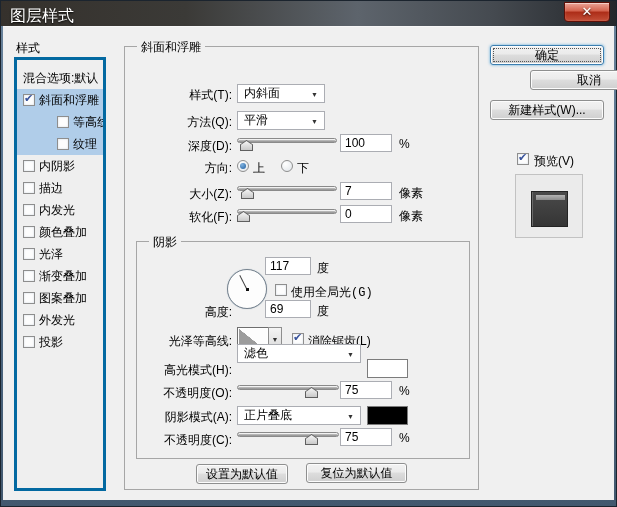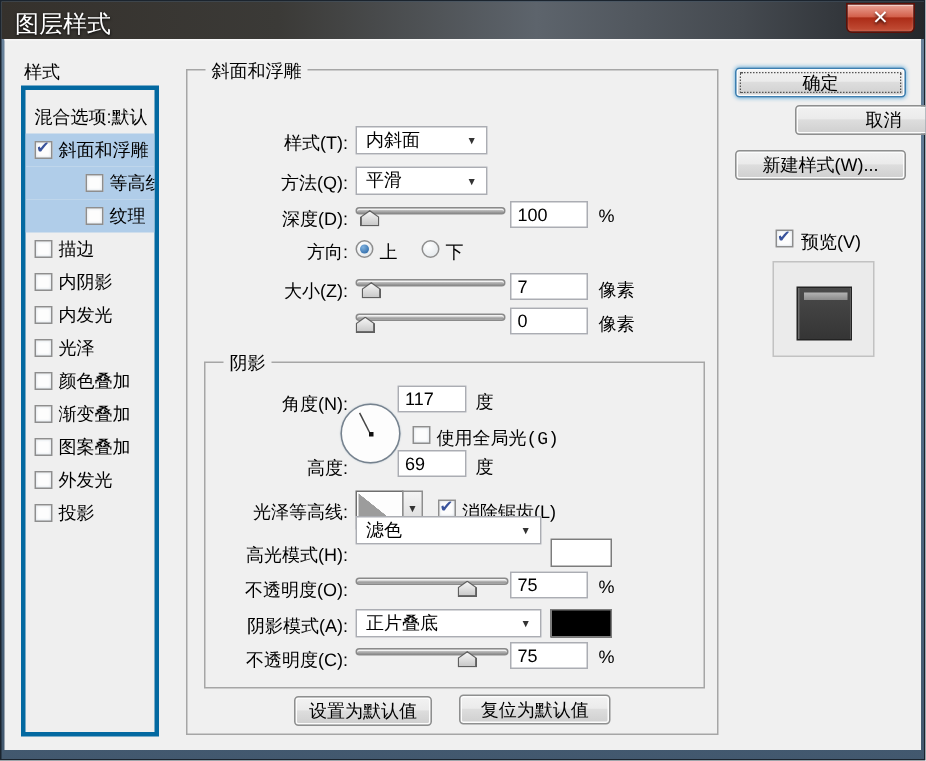--- a/index.html
+++ b/index.html
@@ -126,37 +126,37 @@
       <div class="srow sel indent">
           <span class="cb"></span>
           <span class="lbl">等高线</span>
         </div>
       <div class="srow sel indent">
           <span class="cb"></span>
           <span class="lbl">纹理</span>
         </div>
       <div class="srow">
           <span class="cb"></span>
+          <span class="lbl">内阴影</span>
+        </div>
+      <div class="srow">
+          <span class="cb"></span>
           <span class="lbl">描边</span>
         </div>
       <div class="srow">
           <span class="cb"></span>
-          <span class="lbl">内阴影</span>
-        </div>
-      <div class="srow">
-          <span class="cb"></span>
           <span class="lbl">内发光</span>
         </div>
       <div class="srow">
           <span class="cb"></span>
+          <span class="lbl">颜色叠加</span>
+        </div>
+      <div class="srow">
+          <span class="cb"></span>
           <span class="lbl">光泽</span>
-        </div>
-      <div class="srow">
-          <span class="cb"></span>
-          <span class="lbl">颜色叠加</span>
         </div>
       <div class="srow">
           <span class="cb"></span>
           <span class="lbl">渐变叠加</span>
         </div>
       <div class="srow">
           <span class="cb"></span>
           <span class="lbl">图案叠加</span>
         </div>
       <div class="srow">
@@ -201,32 +201,32 @@
     <span class="unit" style="left:294px; top:133px;">下</span>
 
     <span class="flabel" style="left:134px; top:159px;">大小(Z):</span>
     <div class="slider" style="left:234px; top:156px; width:100px;">
       <div class="track"></div>
         <div class="thumb" style="left:4px;"></div>
     </div>
     <input class="valbox" style="left: 337px; top: 155px;" value="7">
     <span class="unit" style="left:396px; top:158px;">像素</span>
 
+    <span class="flabel" style="left:134px; top:182px;">软化(F):</span>
     <div class="slider" style="left:234px; top:179px; width:100px;">
       <div class="track"></div>
         <div class="thumb" style="left:0px;"></div>
     </div>
     <input class="valbox" style="left: 337px; top: 178px;" value="0">
     <span class="unit" style="left:396px; top:181px;">像素</span>
 
     <div class="group" style="left:133px; top:214px; width:334px; height:218px;">
       <span class="group-label">阴影</span>
     </div>
 
-    <span class="flabel" style="left:134px; top:234px;">角度(N):</span>
     <div class="dial" style="left:224px; top:242px;">
       <div class="needle"></div>
       <div class="dot"></div>
     </div>
     <input class="valbox" style="left: 262px; top: 230px; width: 46px;" value="117">
     <span class="unit" style="left:314px; top:233px;">度</span>
 
     <span class="cb" style="position:absolute; left:272px; top:257px;"></span>
     <span class="unit" style="left:288px; top:257px;font-family:Liberation Mono, monospace;">使用全局光(G)</span>
 

